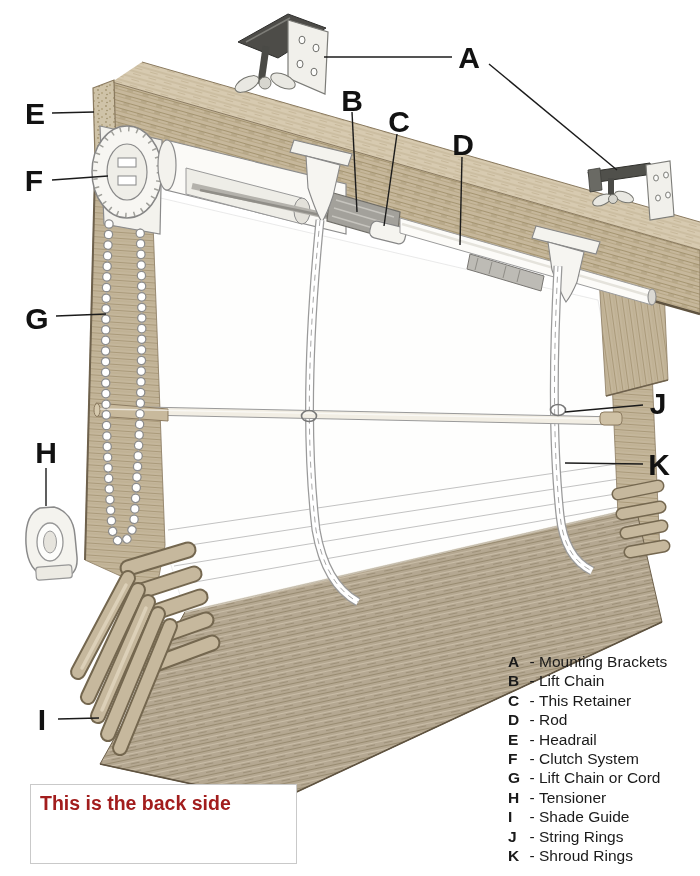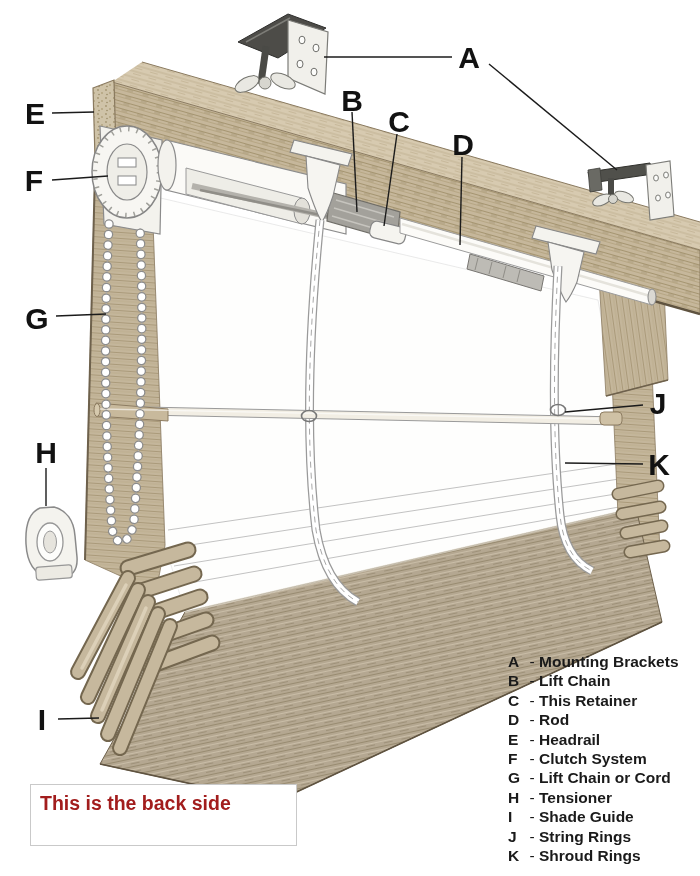--- a/index.html
+++ b/index.html
@@ -5,24 +5,24 @@
 <style>
   html,body{margin:0;padding:0;background:#ffffff;}
   #stage{position:relative;width:700px;height:876px;background:#ffffff;overflow:hidden;
          font-family:"Liberation Sans",sans-serif;}
   #stage svg{position:absolute;left:0;top:0;}
   .svg-label{font-family:"Liberation Sans",sans-serif;font-weight:bold;font-size:30px;fill:#121212;}
   #legend{position:absolute;left:508px;top:652px;color:#1a1a1a;font-size:15.5px;line-height:19.4px;}
   .legend-row{display:flex;white-space:nowrap;}
   .legend-letter{display:inline-block;width:17px;font-weight:bold;}
   .legend-sep{display:inline-block;width:14px;text-align:center;}
-  .legend-name{display:inline-block;font-weight:bold;}
+  .legend-name{display:inline-block;}
   #note-box{position:absolute;left:30px;top:784px;width:256px;height:54px;
             border:1px solid #c9c9c9;background:#ffffff;color:#a21d1d;
-            font-weight:bold;font-size:19.5px;line-height:25px;padding:6px 0 0 9px;}
+            font-weight:bold;font-size:19.5px;line-height:25px;padding:6px 0 18px 9px;}
 </style>
 </head>
 <body>
 
 <div id="stage">
 
 <svg width="700" height="876" viewBox="0 0 700 876">
   <defs>
     <pattern id="pRail" patternUnits="userSpaceOnUse" width="16" height="7" patternTransform="rotate(15.8)">
       <rect width="16" height="7" fill="#c6b79b"></rect>

